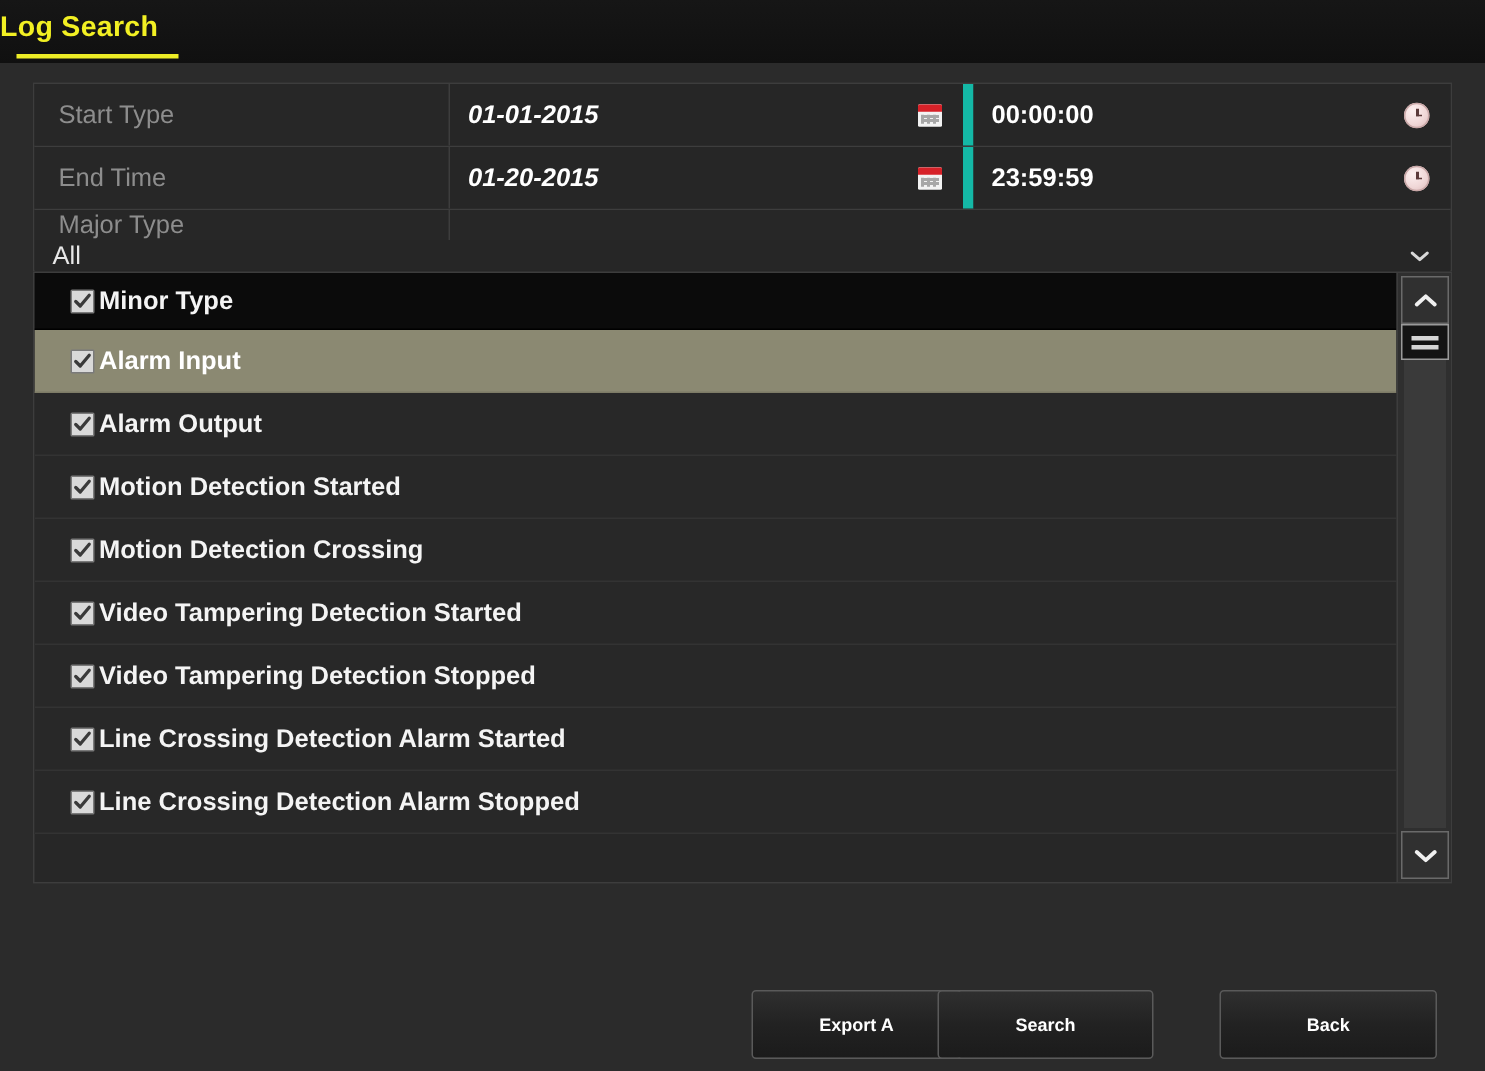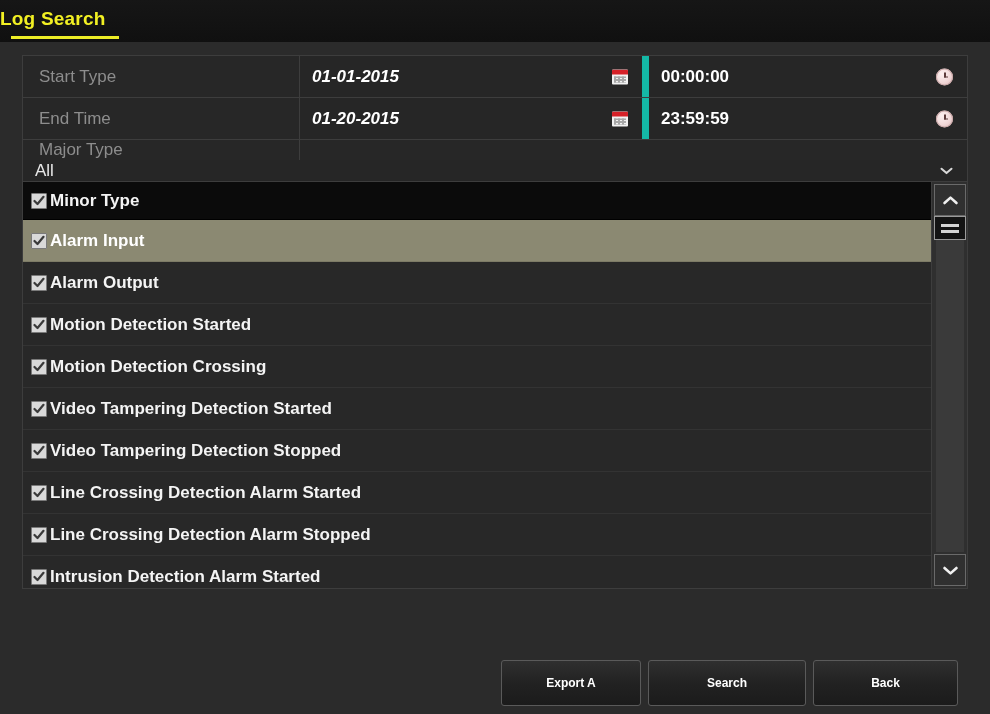--- a/index.html
+++ b/index.html
@@ -198,21 +198,21 @@
     width: 908px;
     height: 406px;
   }
   .lrow {
     position: relative;
     height: 42px;
     box-sizing: border-box;
     border-bottom: 1px solid #333333;
     display: flex;
     align-items: center;
-    padding-left: 8px;
+    padding-left: 24px;
     font-size: 17px;
     font-weight: bold;
     color: #f4f4f4;
     background: #282828;
     white-space: nowrap;
     overflow: hidden;
   }
   .lrow.header {
     background: #0b0b0b;
     border-bottom: 1px solid #000;
@@ -316,21 +316,21 @@
     background: linear-gradient(180deg,#2f2f2f 0%, #222222 50%, #1b1b1b 100%);
     color: #ffffff;
     font-size: 12px;
     font-weight: bold;
     display: flex;
     align-items: center;
     justify-content: center;
     white-space: nowrap;
   }
   #btn-export { left: 501px; width: 140px; }
-  #btn-search { left: 648px; width: 158px; }
+  #btn-search { left: 625px; width: 144px; }
   #btn-back   { left: 813px; width: 145px; }
 </style>
 </head>
 <body>
 
 <div id="window">
 
   <div id="titlebar">
     <div id="title-text">Log Search</div>
     <div id="title-underline"></div>
@@ -453,28 +453,20 @@
 
       <div class="lrow">
         <span class="cbox">
           <svg width="12" height="12" viewBox="0 0 12 12">
               <path d="M1.5 6 L4.5 9 L10.5 1.8" fill="none" stroke="#3a3a3a" stroke-width="2.2" stroke-linecap="round" stroke-linejoin="round"></path>
             </svg>
         </span>
         <span>Line Crossing Detection Alarm Stopped</span>
       </div>
 
-      <div class="lrow">
-        <span class="cbox">
-          <svg width="12" height="12" viewBox="0 0 12 12">
-              <path d="M1.5 6 L4.5 9 L10.5 1.8" fill="none" stroke="#3a3a3a" stroke-width="2.2" stroke-linecap="round" stroke-linejoin="round"></path>
-            </svg>
-        </span>
-        <span>Intrusion Detection Alarm Started</span>
-      </div>
 
     </div>
 
     <div id="scrollbar">
       <div class="sb-btn" id="sb-up">
         <span>
           <svg width="17" height="11" viewBox="0 0 17 11">
             <path d="M2.5 8 L8.5 2.6 L14.5 8" fill="none" stroke="#f0f0f0" stroke-width="2.6" stroke-linecap="round" stroke-linejoin="round"></path>
           </svg>
         </span>

